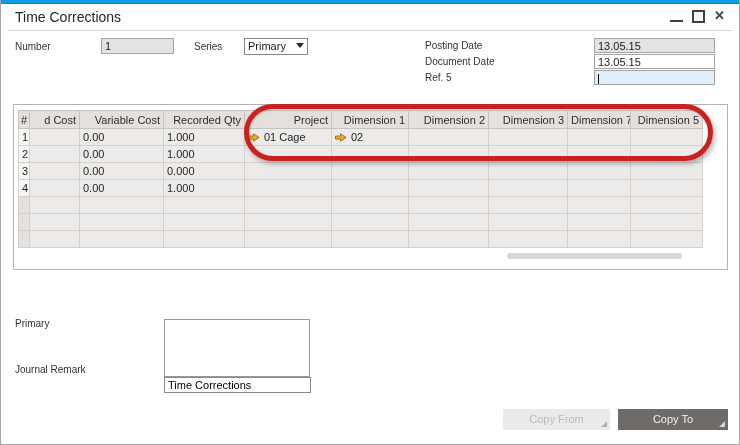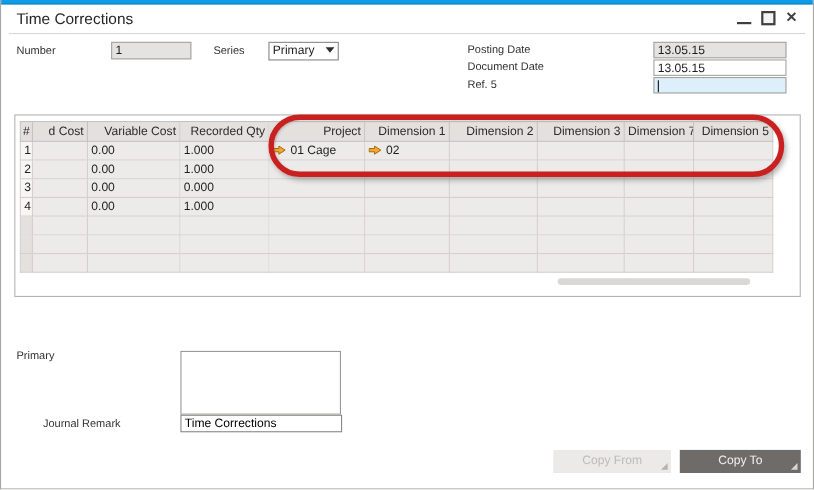--- a/index.html
+++ b/index.html
@@ -218,21 +218,21 @@
         </tbody>
     </table>
     <div class="hthumb"></div>
   </div>
 
   <div class="annotation"></div>
 
   <div class="lbl" style="left:14px;top:318px;">Primary</div>
   <textarea class="remarks" style=""></textarea>
 
-  <div class="lbl" style="left:14px;top:380px;margin-left:24px;">Journal Remark</div>
+  <div class="lbl" style="left:14px;top:364px;">Journal Remark</div>
   <div class="jremark">Time Corrections</div>
 
   <div class="btn btn-copyfrom">
     <span>Copy From</span>
     <span class="corner-tri dis"></span>
   </div>
   <div class="btn btn-copyto">
     <span>Copy To</span>
     <span class="corner-tri"></span>
   </div>

